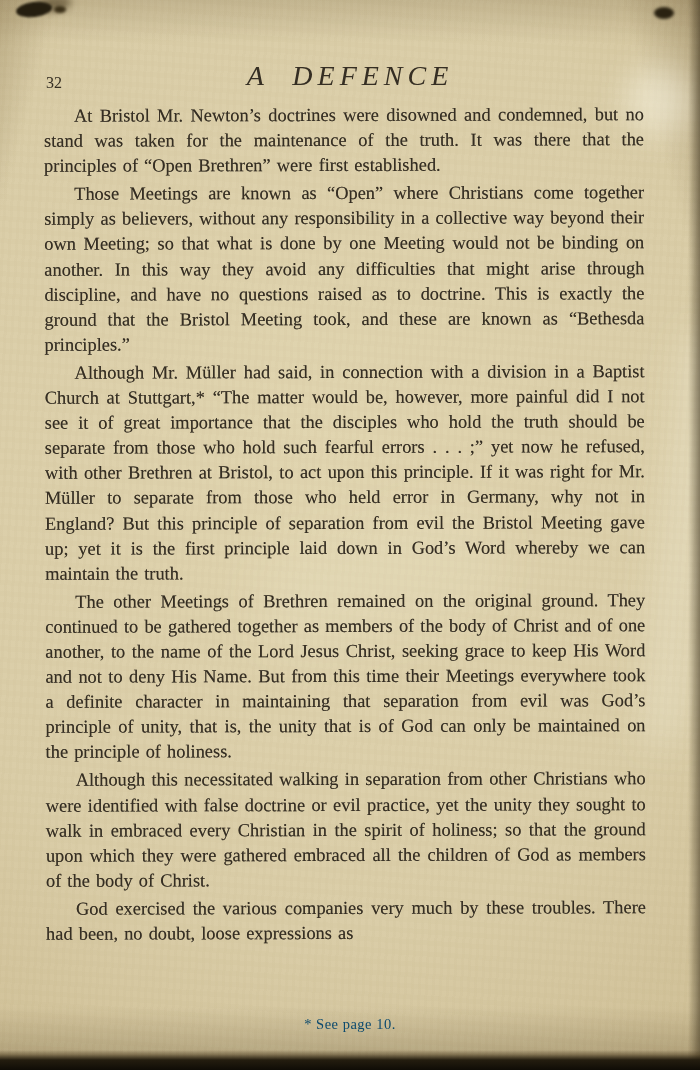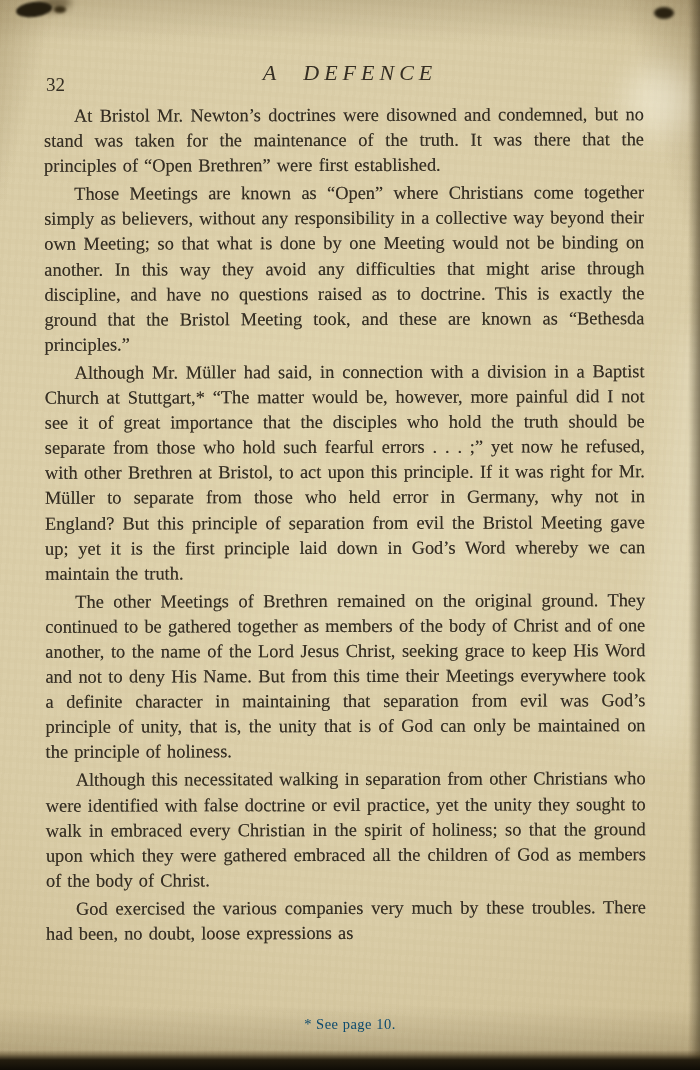--- a/index.html
+++ b/index.html
@@ -54,25 +54,25 @@
   .edge-band-right {
     position:absolute; top:0; bottom:0; right:0; width:12px;
     background:linear-gradient(to left, rgba(42,32,13,0.50), rgba(42,32,13,0));
   }
   .edge-band-bottom {
     position:absolute; left:0; right:0; bottom:0; height:20px;
     background:linear-gradient(to top, #0f0c06 0%, #241d0f 50%, rgba(70,55,28,0.45) 78%, rgba(70,55,28,0) 100%);
   }
   .page-number {
     position:absolute; left:46px; top:74px;
-    font-size:19px; color:#352e23;
+    font-size:16px; color:#352e23;
   }
   .running-title {
     position:absolute; left:0; right:0; top:60px; text-align:center;
-    font-style:italic; font-size:22px; letter-spacing:5px; word-spacing:12px;
+    font-style:italic; font-size:28px; letter-spacing:5px; word-spacing:12px;
     color:#352e23;
   }
   .text-block {
     position:absolute; left:45px; right:55px; top:103px;
     font-size:18.4px; line-height:25.1px; text-align:justify;
     color:#352e23; word-spacing:1.5px;
     transform:rotate(-0.15deg);
     text-shadow:0 0 0.4px rgba(53,46,35,0.55);
   }
   .text-block p { margin:0; text-indent:30px; }

